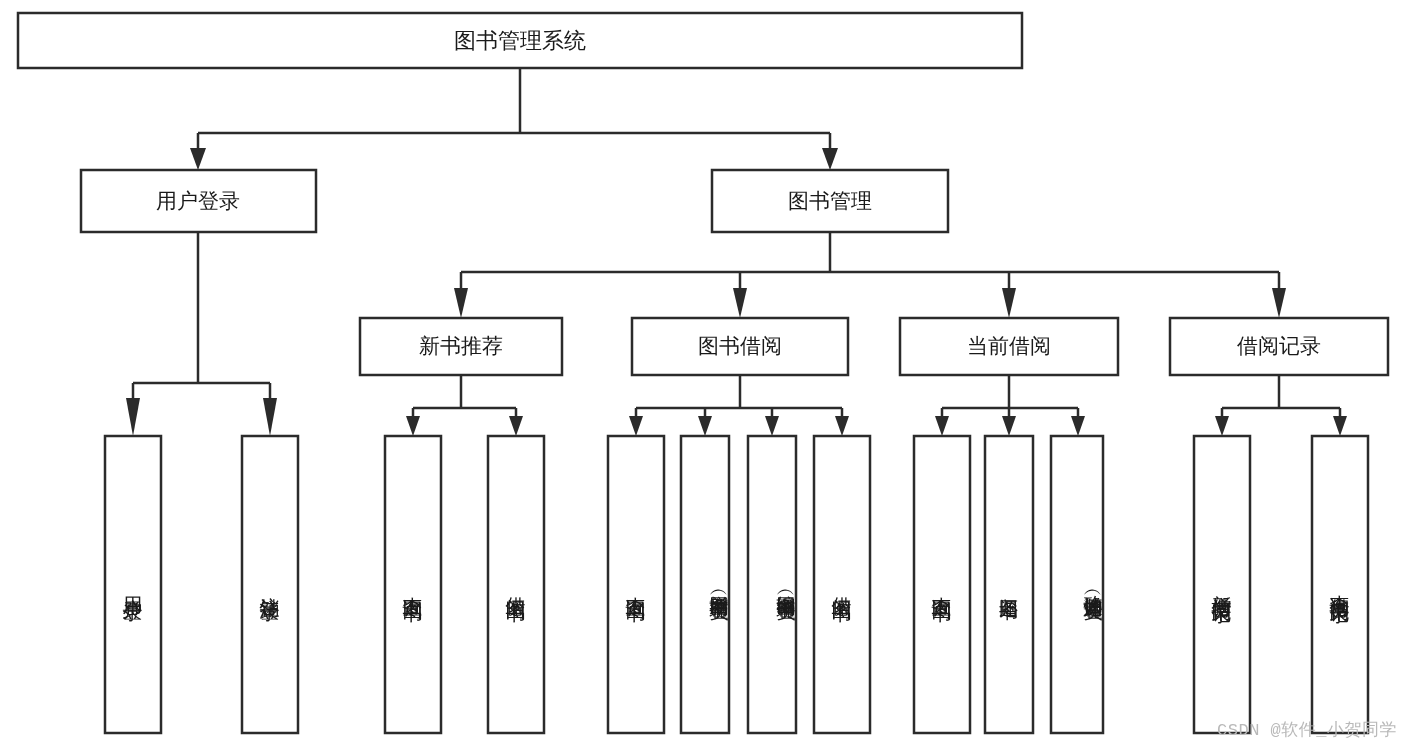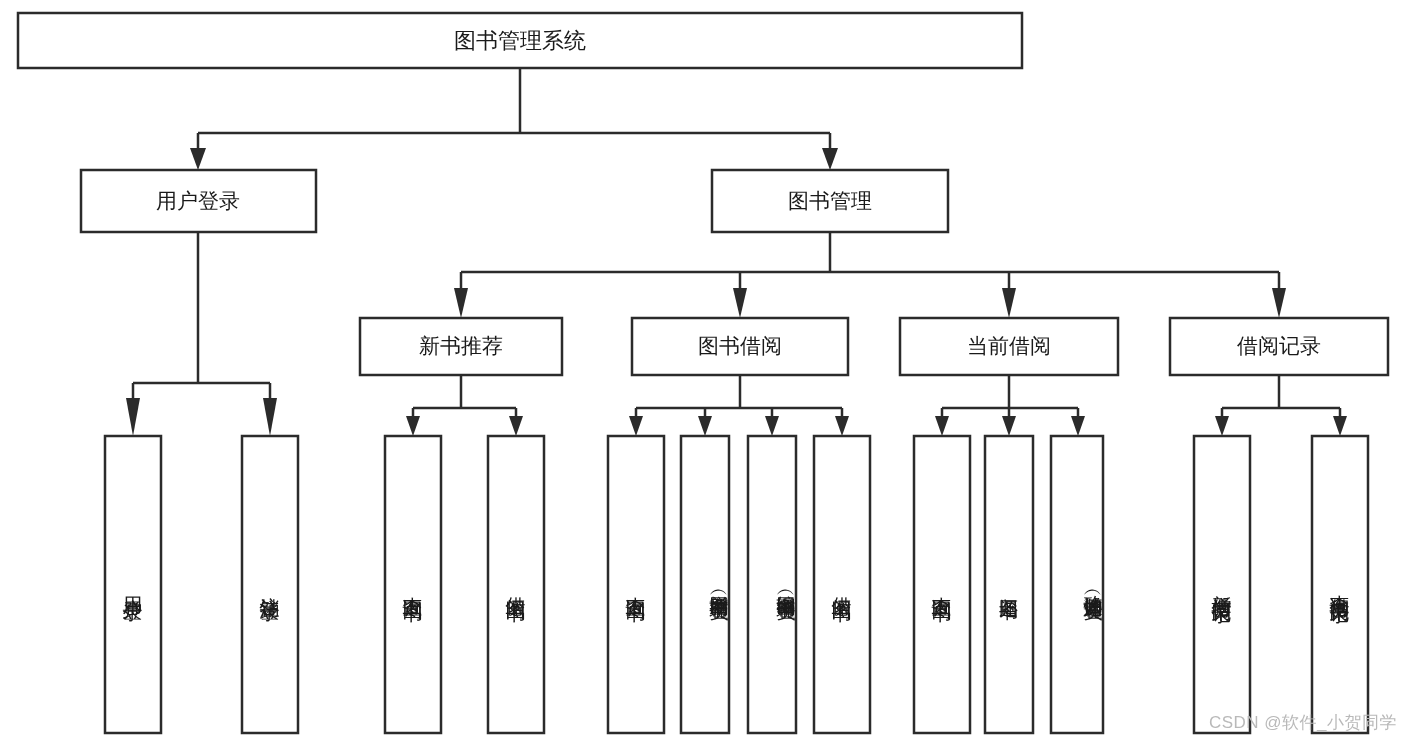--- a/index.html
+++ b/index.html
@@ -58,22 +58,22 @@
     text-align: center;
     pointer-events: none;
   }
   .vlabel-narrow {
     font-size: 19px;
     letter-spacing: 1px;
   }
   #watermark {
     position: absolute;
     right: 8px;
-    bottom: 13px;
-    font-family: Liberation Sans, sans-serif;
+    bottom: 6px;
+    font-family: Liberation Mono, monospace;
     font-size: 17px;
     color: #b9b9b9;
     letter-spacing: 0.5px;
     white-space: nowrap;
     text-align: right;
   }
 </style>
 </head>
 <body>
 

